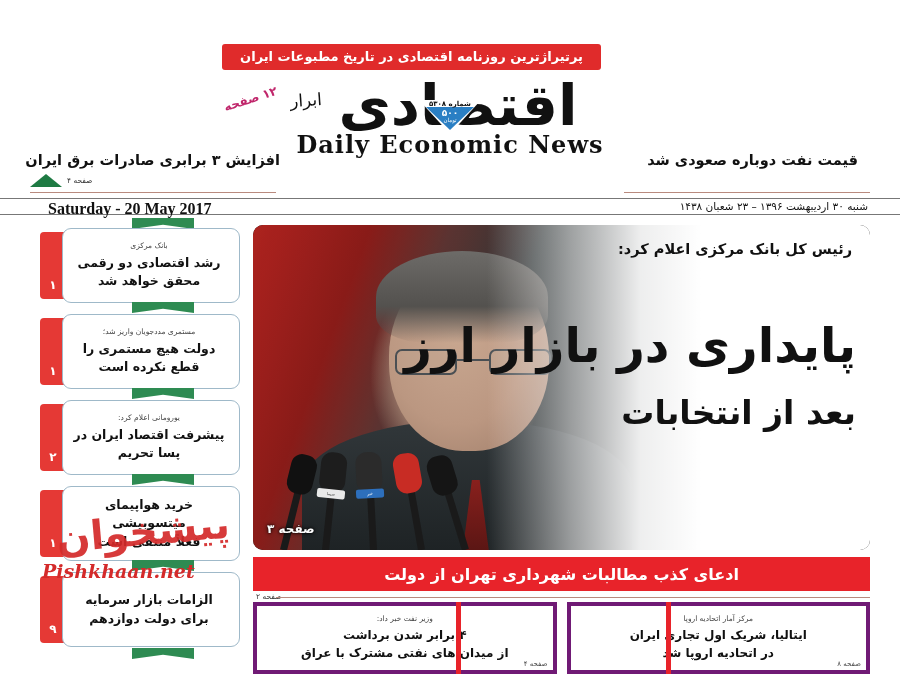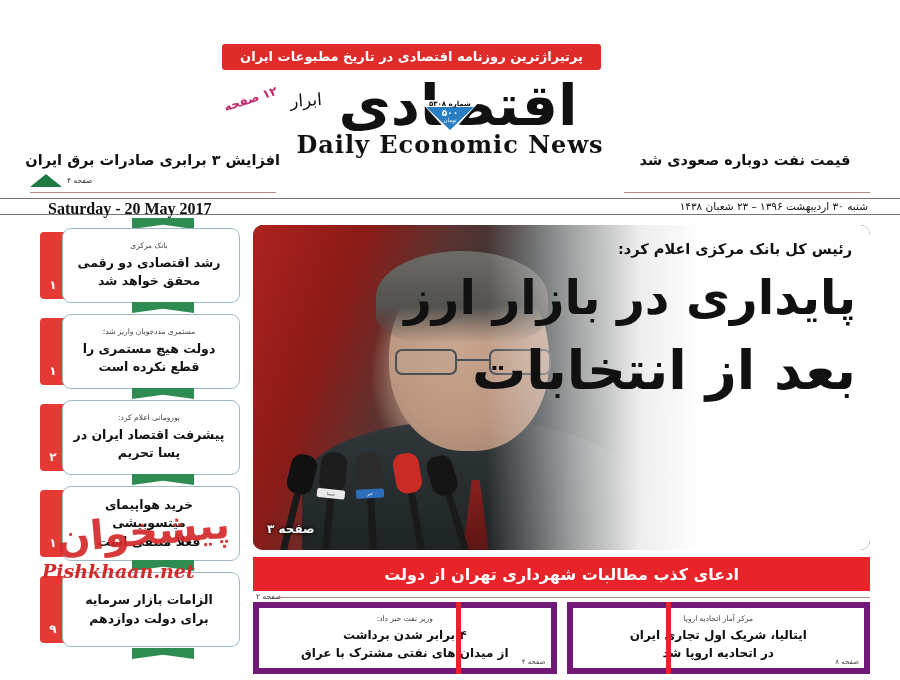--- a/index.html
+++ b/index.html
@@ -124,21 +124,21 @@
   }
   .badge-price small { font-size: 5.5px; display: block; font-weight: normal;}
 
   
   .side-head {
     position: absolute;
     top: 152px;
     width: 250px;
   }
   .side-head.left { left: 30px; text-align: center; }
-  .side-head.right { right: 30px; text-align: center; }
+  .side-head.right { right: 42px; }
   .side-head .sh-text {
     font-size: 14.5px;
     font-weight: bold;
     color: #111;
     white-space: nowrap;
   }
   .sh-meta {
     margin-top: 4px;
     display: flex;
     align-items: center;
@@ -359,22 +359,22 @@
   }
   .lead-title {
     position: absolute;
     top: 46px; right: 14px;
     z-index: 6;
     text-align: right;
     color: #111;
     line-height: 1.12;
     font-weight: bold;
   }
-  .lead-title .l1 { font-size: 48px; white-space: nowrap; display:block; }
-  .lead-title .l2 { font-size: 54px; white-space: nowrap; display:block; margin-top: 16px; }
+  .lead-title .l1 { font-size: 48px; white-space: nowrap; display:block;margin-top:48px; }
+  .lead-title .l2 { font-size: 33px; white-space: nowrap; display:block; margin-top: 22px; }
   .lead-pagebadge-left {
     position: absolute;
     left: 14px; bottom: 14px;
     z-index: 7;
     color: #fff;
     font-size: 12px;
     font-weight: bold;
     text-shadow: 0 0 4px rgba(0,0,0,0.95), 0 0 2px rgba(0,0,0,0.9);
   }
 
@@ -414,21 +414,21 @@
     gap: 0;
   }
   .bcol {
     flex: 1;
     position: relative;
     padding: 5px 8px;
     display: flex;
     flex-direction: column;
     align-items: center;
     justify-content: center;
-    border: 6px solid #701a75;
+    border: 4px solid #701a75;
     background: #fff;
   }
   .bcol + .bcol { margin-right: 10px; }
   .bcol .bk {
     font-size: 7.5px;
     color: #444;
     margin-bottom: 3px;
     text-align: center;
   }
   .bcol .bt {

